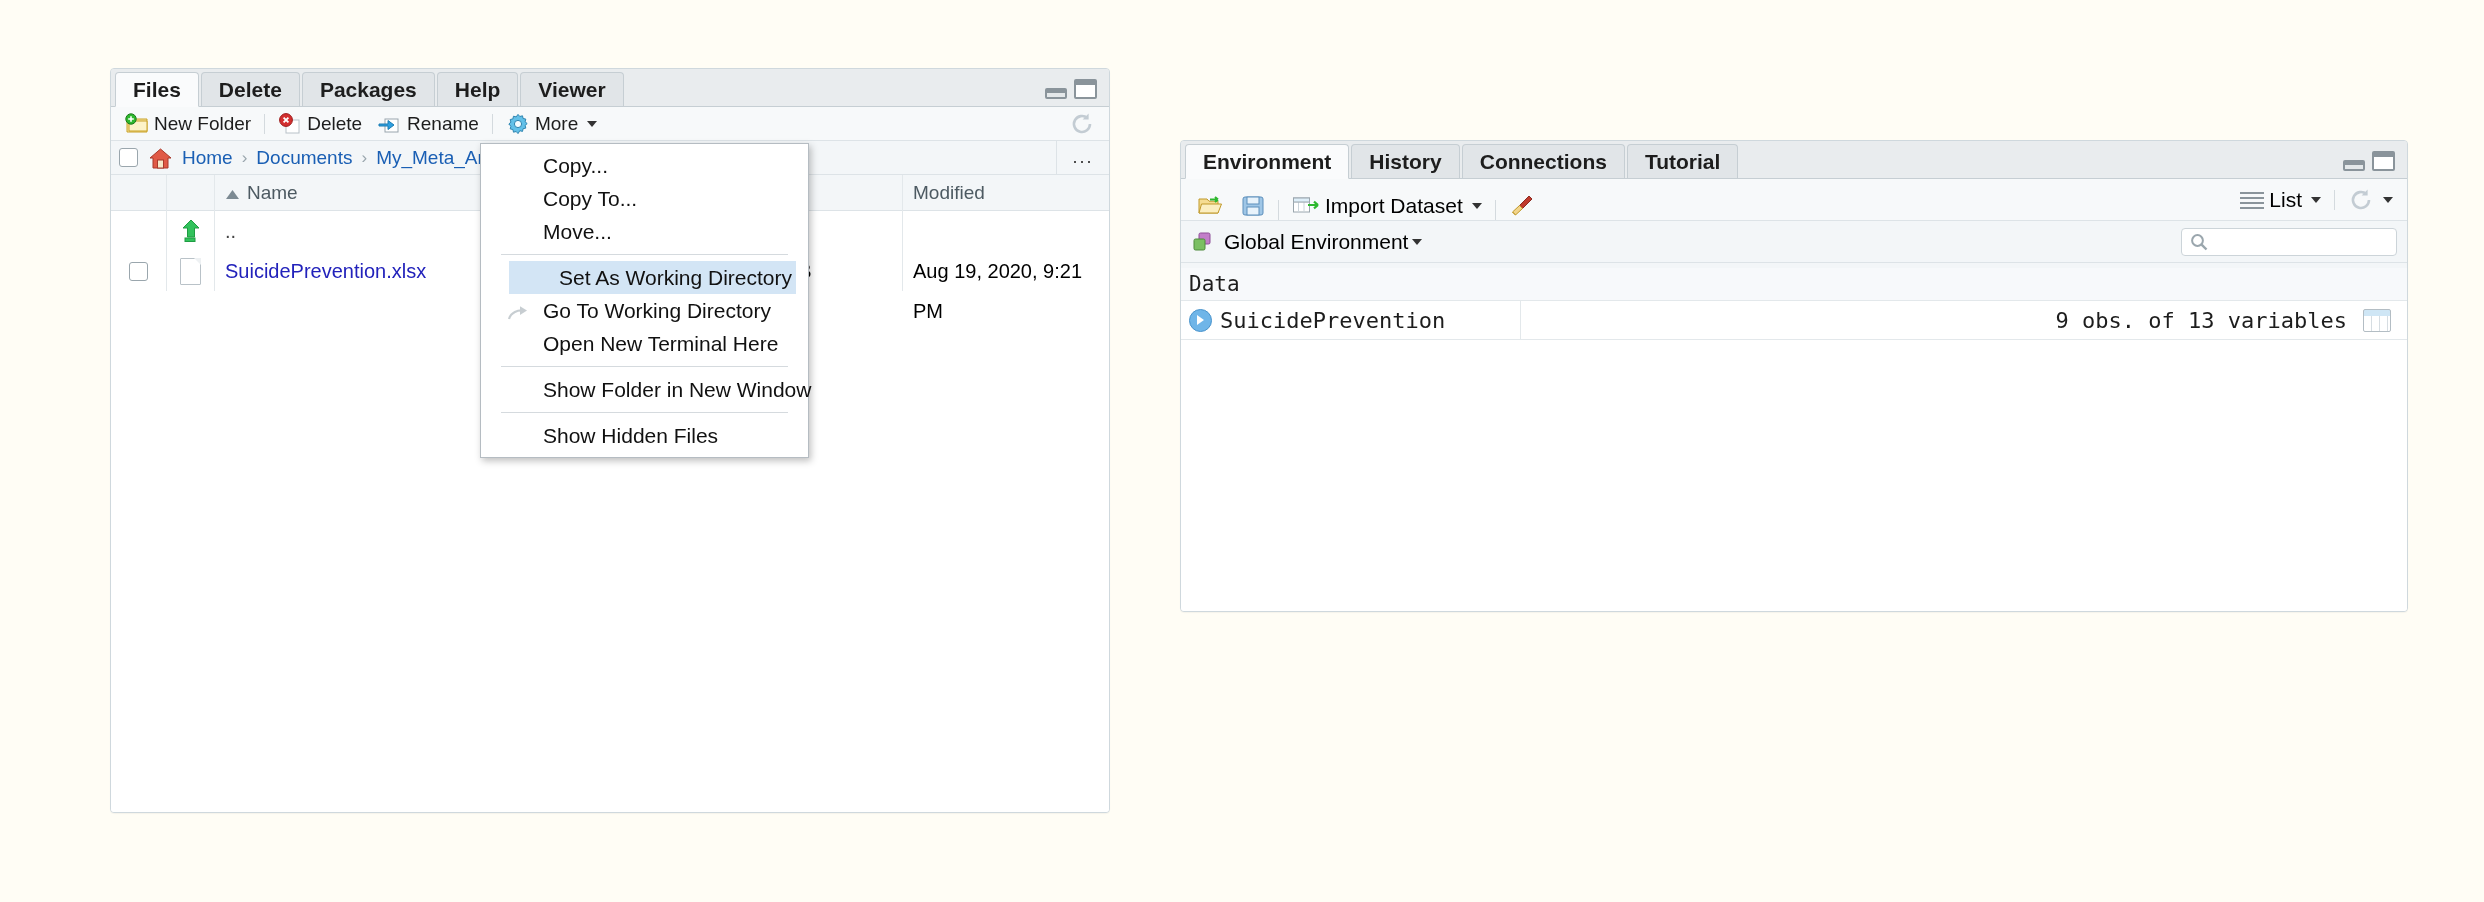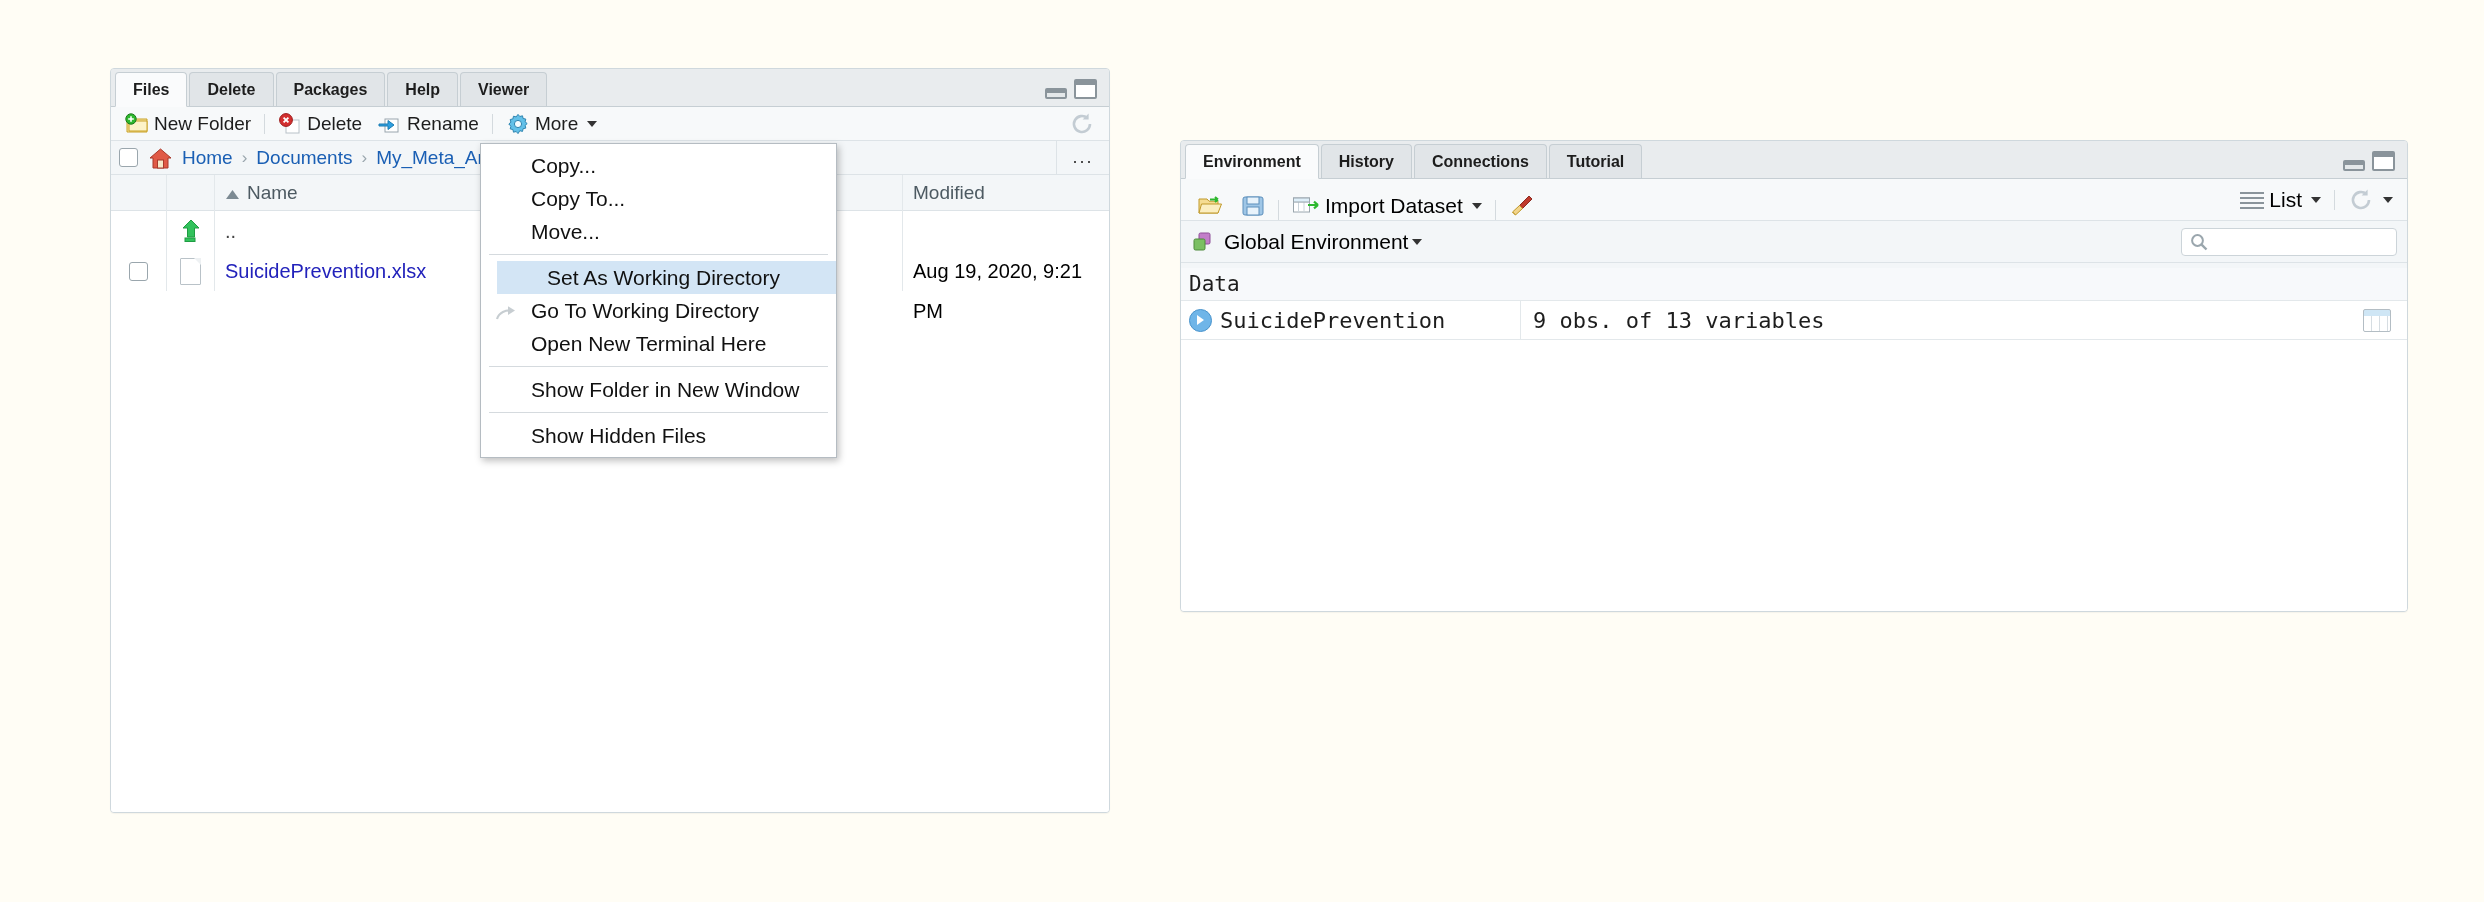--- a/index.html
+++ b/index.html
@@ -34,21 +34,21 @@
     border-radius: 3px 3px 0 0;
     display: flex;
     align-items: flex-end;
     padding-left: 4px;
     box-sizing: border-box;
   }
   .tab {
     height: 34px;
     line-height: 34px;
     padding: 0 17px;
-    font-size: 16px;
+    font-size: 21px;
     font-weight: bold;
     color: #1d1d1d;
     background: #e1e5e8;
     border: 1px solid #c6ced3;
     border-bottom: none;
     border-radius: 4px 4px 0 0;
     margin-right: 2px;
     box-sizing: border-box;
     cursor: default;
     white-space: nowrap;
@@ -226,25 +226,25 @@
     border-left: 7px solid transparent;
     border-top: 7px solid #eef1f3;
     border-right: 0;
   }
 
   
   #more-menu {
     position: absolute;
     left: 480px;
     top: 143px;
-    width: 357px;
+    width: 329px;
     background: #ffffff;
     border: 1px solid #b5bcc2;
     box-shadow: 2px 3px 7px rgba(0,0,0,0.25);
-    padding: 5px 0;
+    padding: 5px 12px;
     font-size: 21px;
     color: #111;
     z-index: 50;
     box-sizing: border-box;
   }
   .mi {
     height: 33px;
     line-height: 33px;
     padding-left: 50px;
     white-space: nowrap;
@@ -335,20 +335,21 @@
     border-bottom: 1px solid #e3e8eb;
   }
   .env-row {
     display: flex;
     align-items: center;
     height: 38px;
     border-bottom: 1px solid #e3e8eb;
     font-family: "DejaVu Sans Mono", monospace;
     font-size: 22px;
     color: #1d1d1d;
+    text-align: right;
   }
   .env-name {
     width: 340px;
     display: flex;
     align-items: center;
     gap: 8px;
     padding-left: 8px;
     border-right: 1px solid #e3e8eb;
     height: 38px;
     box-sizing: border-box;

